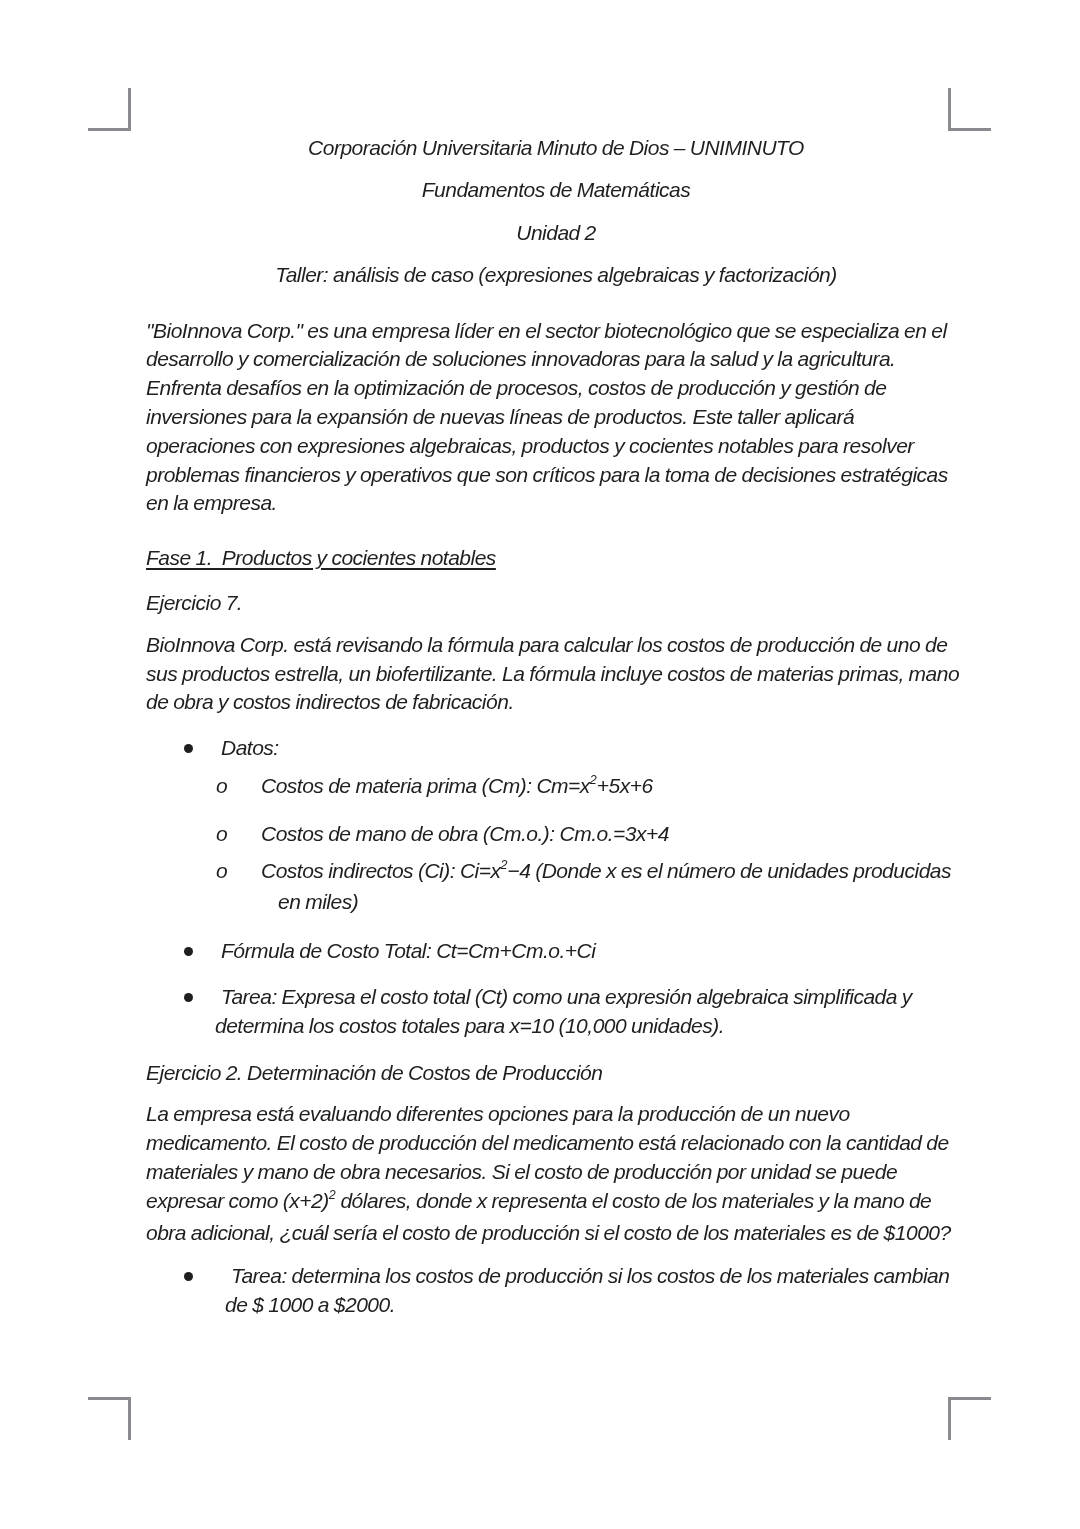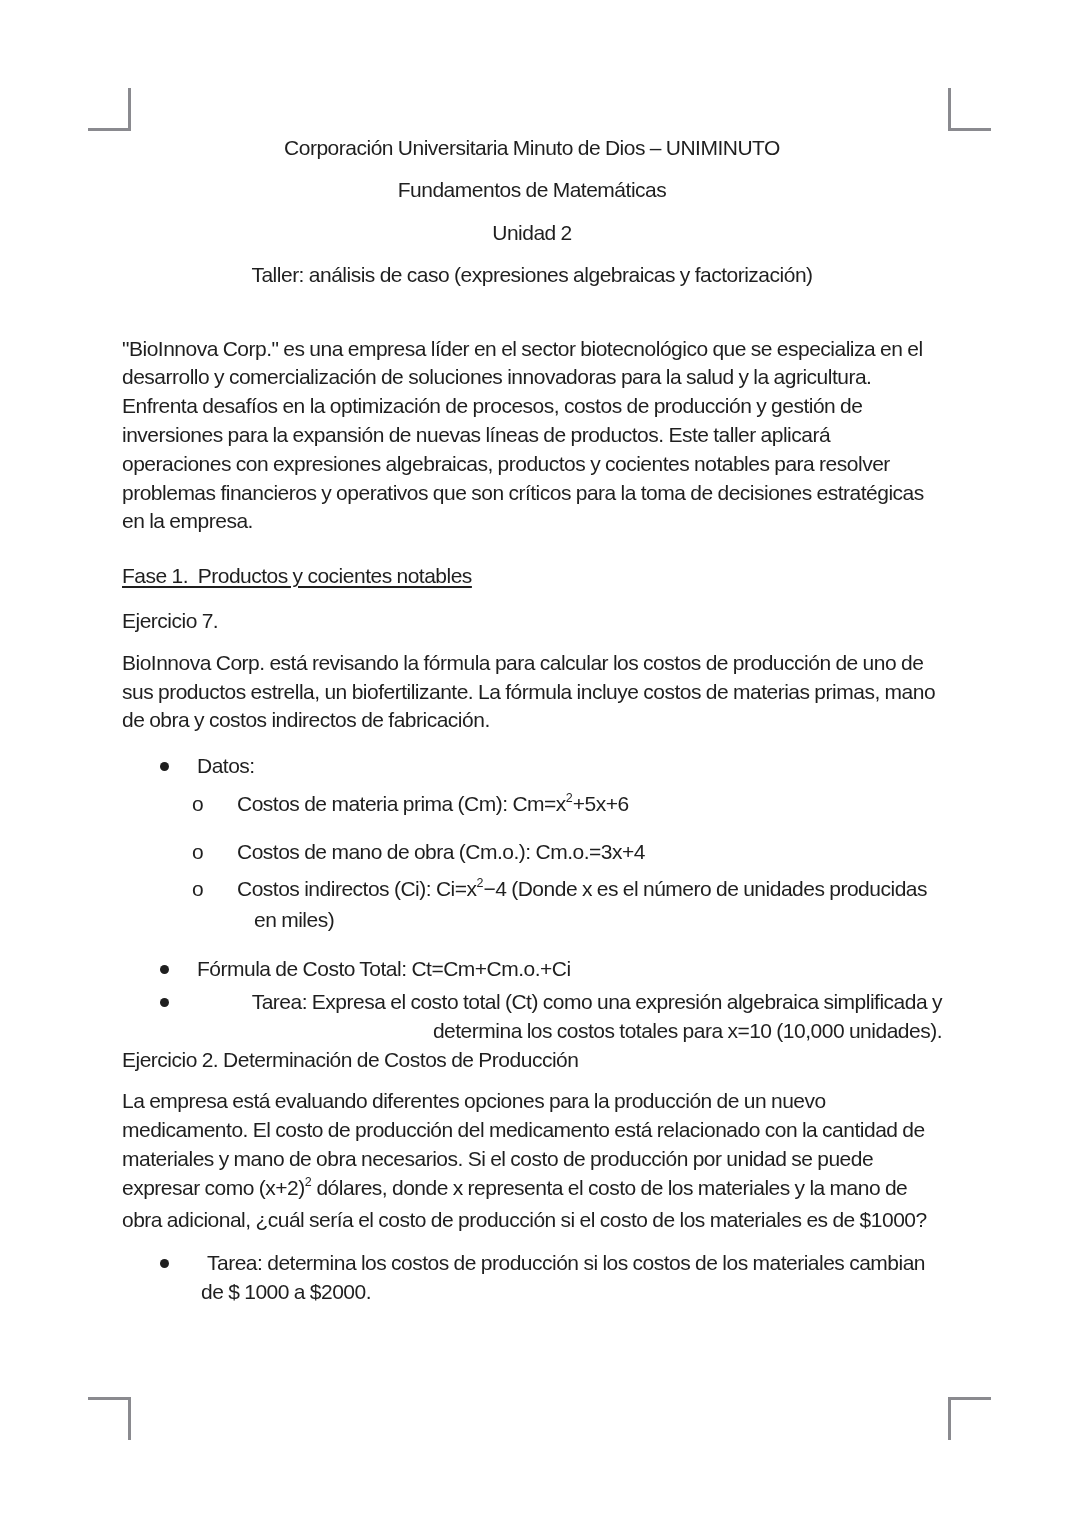--- a/index.html
+++ b/index.html
@@ -11,27 +11,28 @@
     overflow: hidden;
     font-family: "Liberation Sans", "DejaVu Sans", sans-serif;
     font-size: 21px;
     line-height: 28.8px;
     color: #1f1f1f;
     letter-spacing: -0.5px;
     word-spacing: -0.5px;
   }
   .content {
     position: absolute;
-    left: 122px;
+    left: 146px;
     top: 134px;
     width: 820px;
+    font-style: italic;
   }
   p { margin: 0; }
   .hline { text-align: center; margin-bottom: 13.5px; }
-  .hline-last { margin-bottom: 45px; }
+  .hline-last { margin-bottom: 27px; }
   .intro { margin-bottom: 26px; }
   .fase {
     text-decoration: underline;
     text-decoration-thickness: 2px;
     text-underline-offset: 3px;
     white-space: pre-wrap;
     margin-bottom: 16px;
   }
   .ej1-title { margin-bottom: 13px; }
   .para1 { margin-bottom: 17px; }
@@ -51,22 +52,22 @@
     height: 9px;
     border-radius: 50%;
     background: #1f1f1f;
     margin-top: 10px;
     margin-left: 3px;
   }
   .li-datos   { margin-bottom: 9px; }
   .li-sub1    { margin-bottom: 16px; }
   .li-sub2    { margin-bottom: 8px; }
   .li-sub3    { margin-bottom: 20px; }
-  .li-formula { margin-bottom: 4px; justify-content: flex-end; }
-  .li-tarea1  { margin-bottom: 0; text-align: right; }
+  .li-formula { margin-bottom: 17px; justify-content: flex-end; }
+  .li-tarea1  { margin-bottom: 18px; }
   .li-tarea2  { margin-bottom: 0; gap: 10px; }
 
   
   .txt-hang-out { padding-left: 17px; text-indent: -17px; }  
   .txt-hang-in  { margin-left: -6px; text-indent: 6px; }     
 
   .sup {
     font-size: 12.5px;
     position: relative;
     top: -9px;

